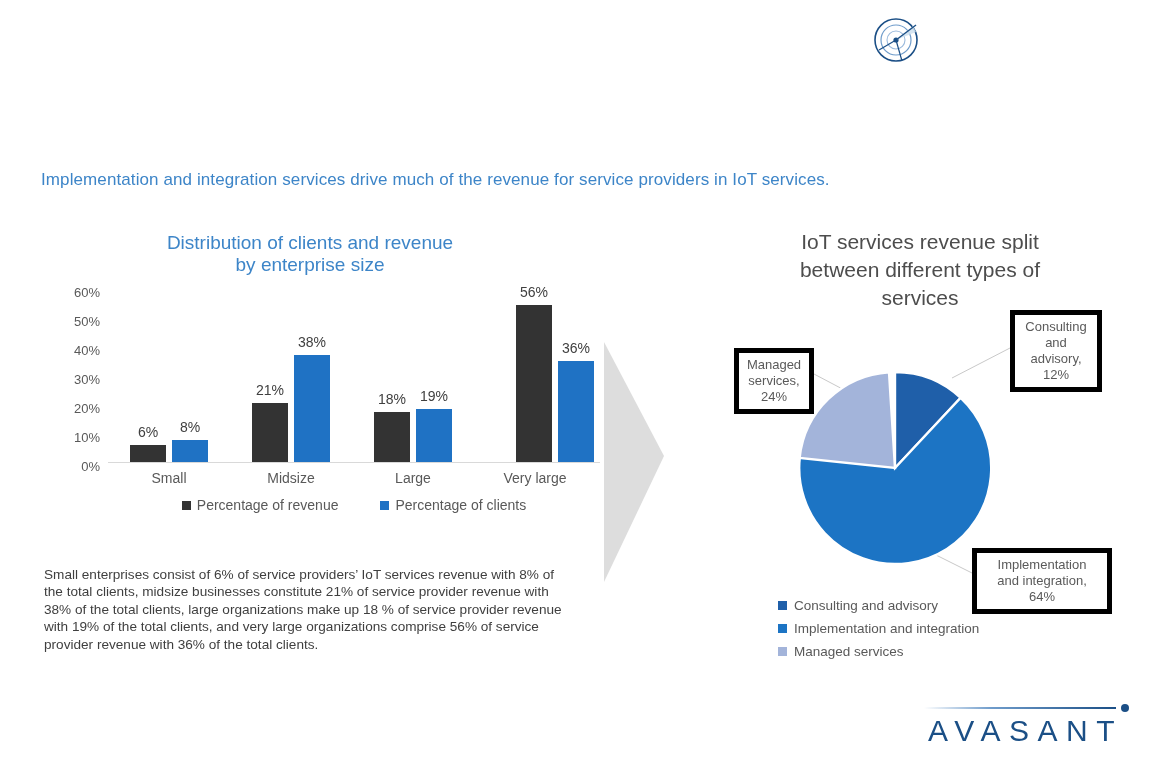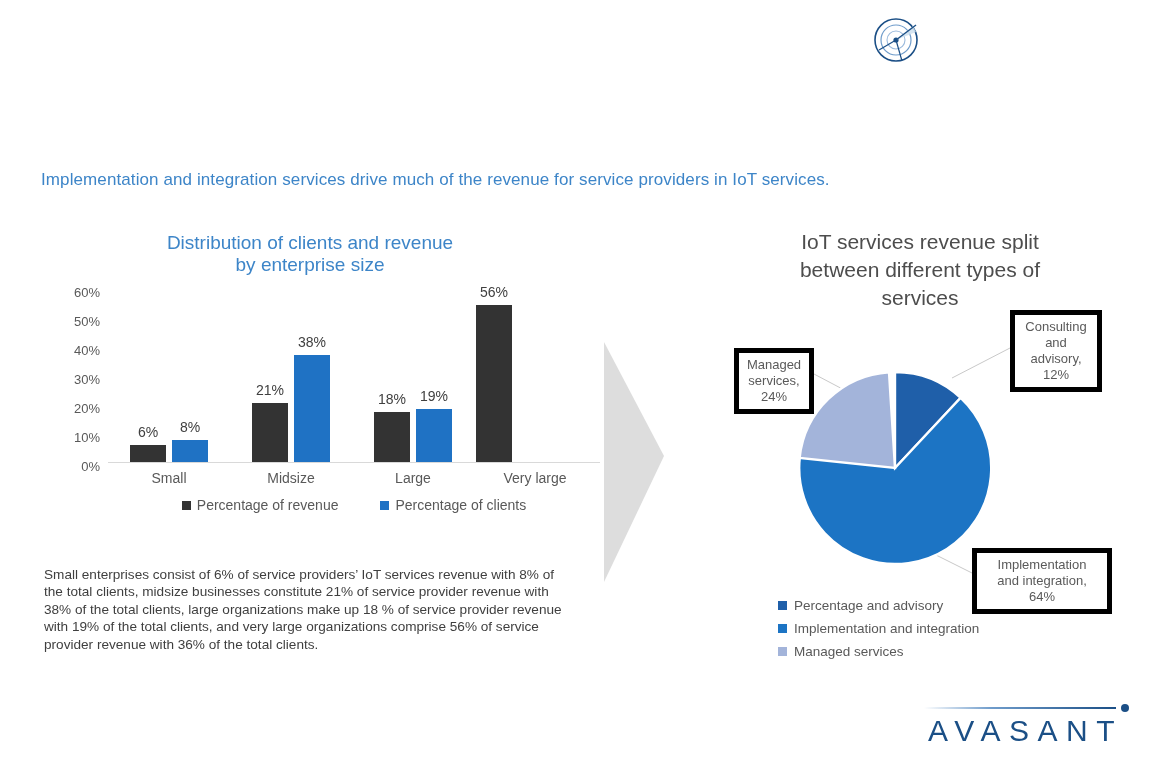--- a/index.html
+++ b/index.html
@@ -181,23 +181,26 @@
         </div>
       </div>
       <div class="group" style="left:266px;">
         <div class="bar rev" style="height:50px">
           <span class="val">18%</span>
         </div>
         <div class="bar cli" style="height:53px">
           <span class="val">19%</span>
         </div>
       </div>
-      <div class="group" style="left:368px;">
+      <div class="group" style="left:408px;">
         <div class="bar rev" style="height:157px">
           <span class="val">56%</span>
+        </div>
+        <div class="bar cli" style="height:101px">
+          <span class="val">36%</span>
         </div>
       </div>
     </div>
 
     <div class="baseline"></div>
 
     <div class="xlabels">
       <span class="xlabel" style="left:61px">Small</span>
       <span class="xlabel" style="left:183px">Midsize</span>
       <span class="xlabel" style="left:305px">Large</span>
@@ -264,21 +267,21 @@
 
     <div class="callout co-impl">
       <div>Implementation</div>
       <div>and integration,</div>
       <div>64%</div>
     </div>
 
     <div class="pie-legend">
       <div class="lg">
         <i class="sw c1"></i>
-        <span>Percentage and advisory</span>
+        <span>Consulting and advisory</span>
       </div>
       <div class="lg">
         <i class="sw c2"></i>
         <span>Implementation and integration</span>
       </div>
       <div class="lg">
         <i class="sw c3"></i>
         <span>Managed services</span>
       </div>
     </div>

